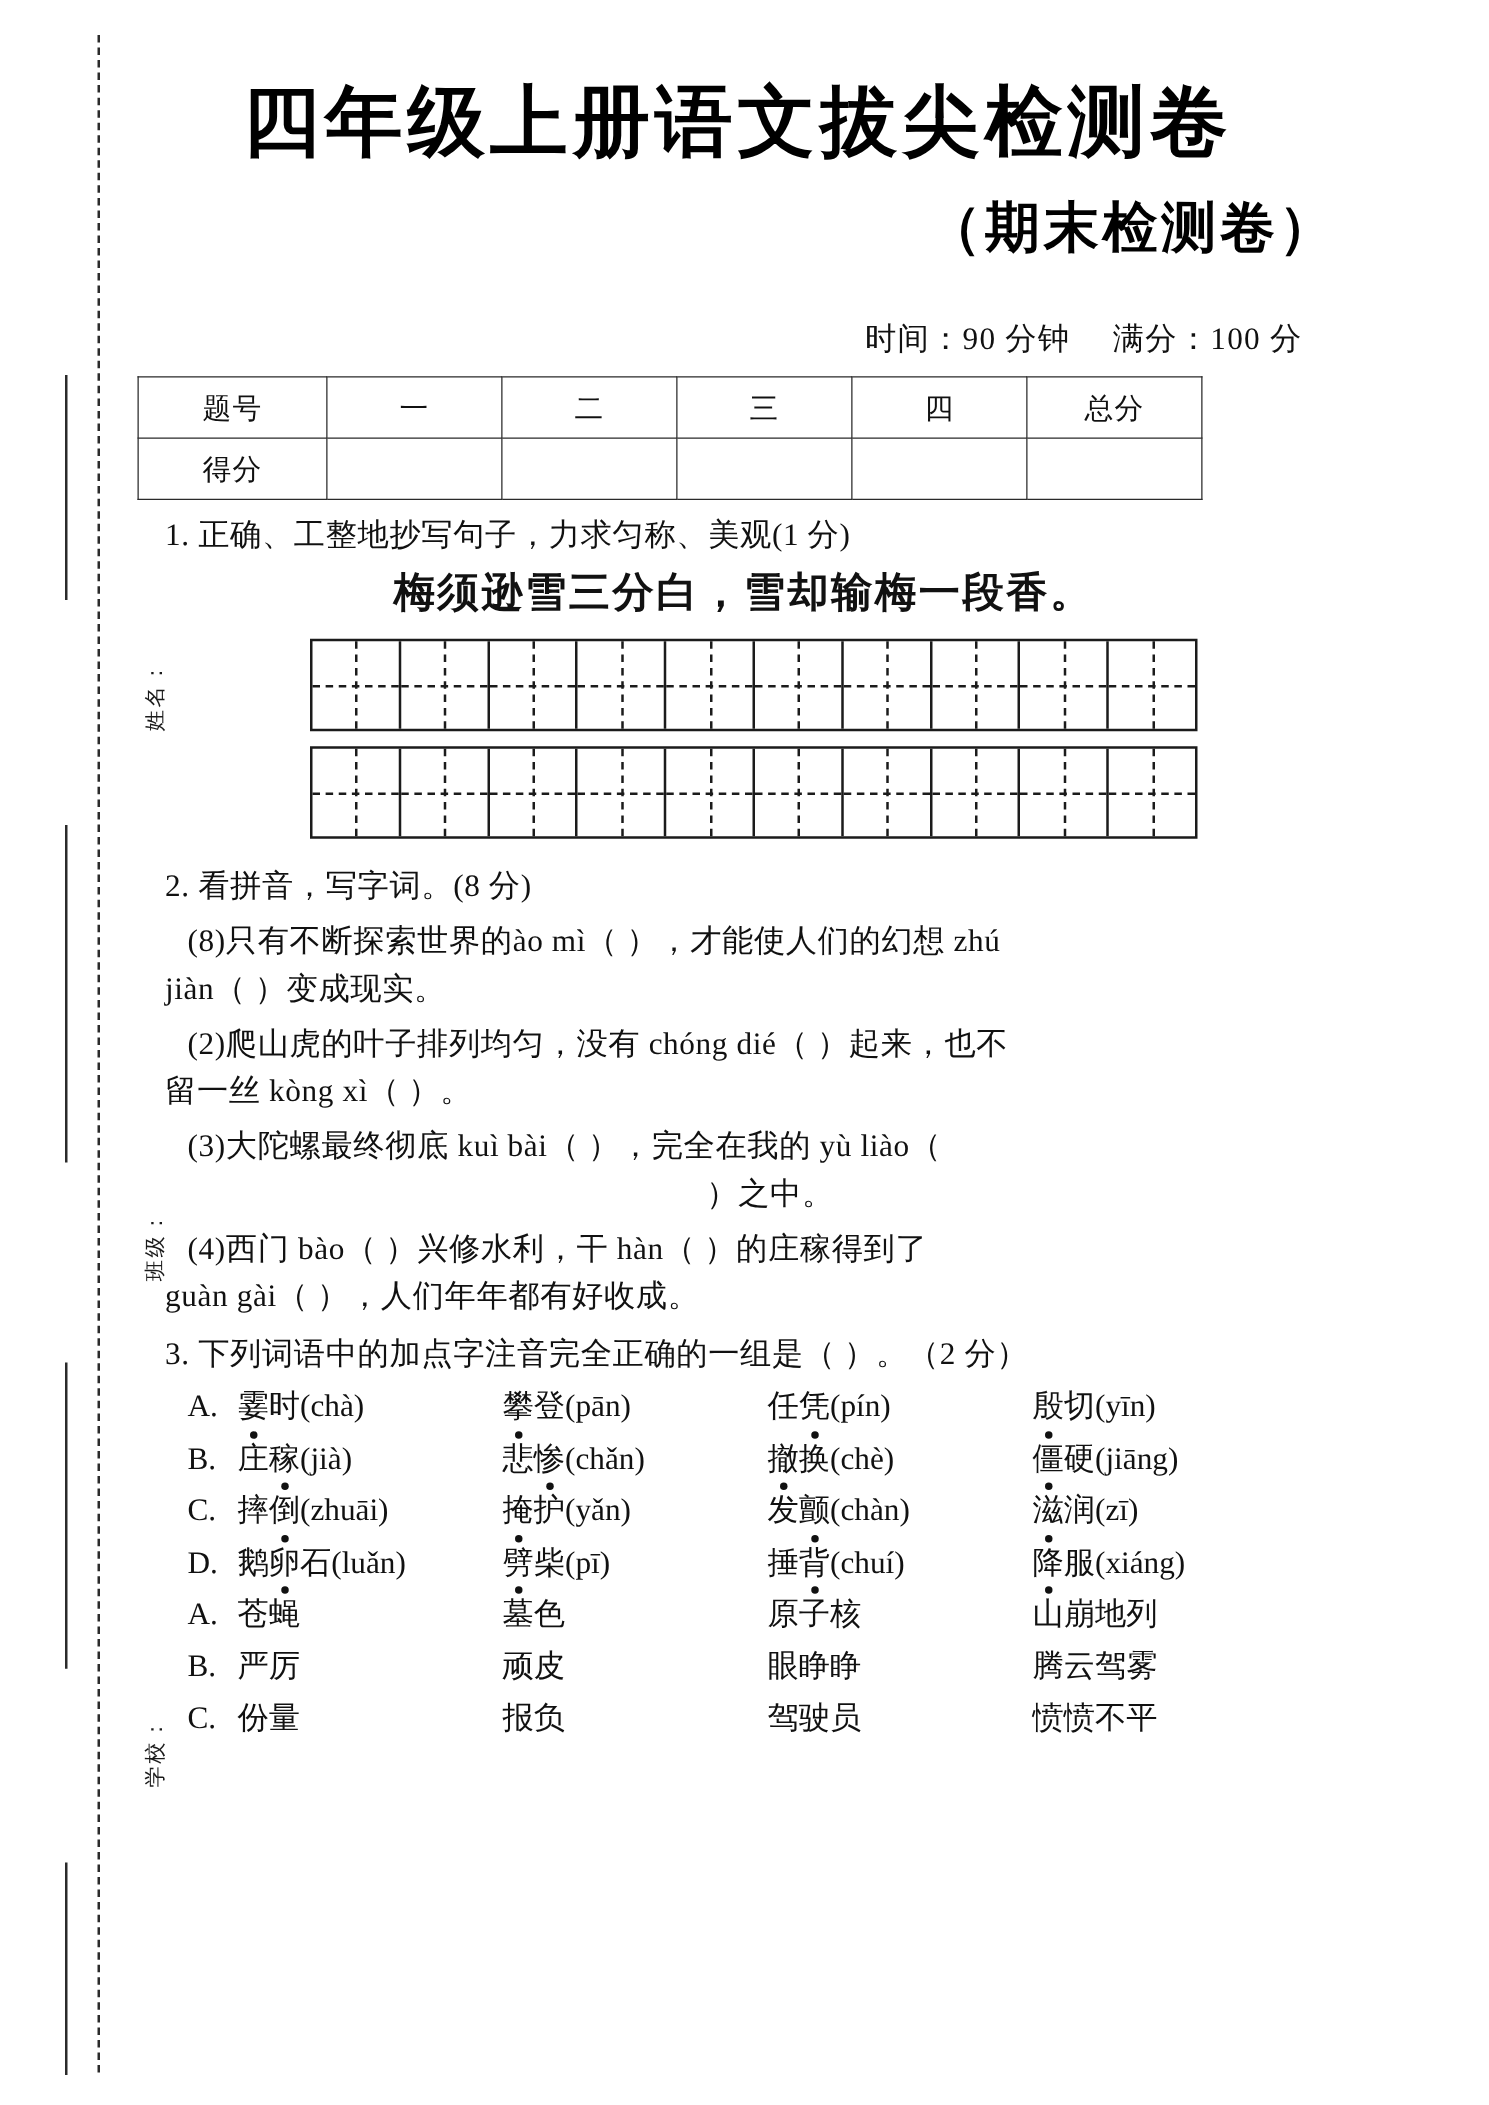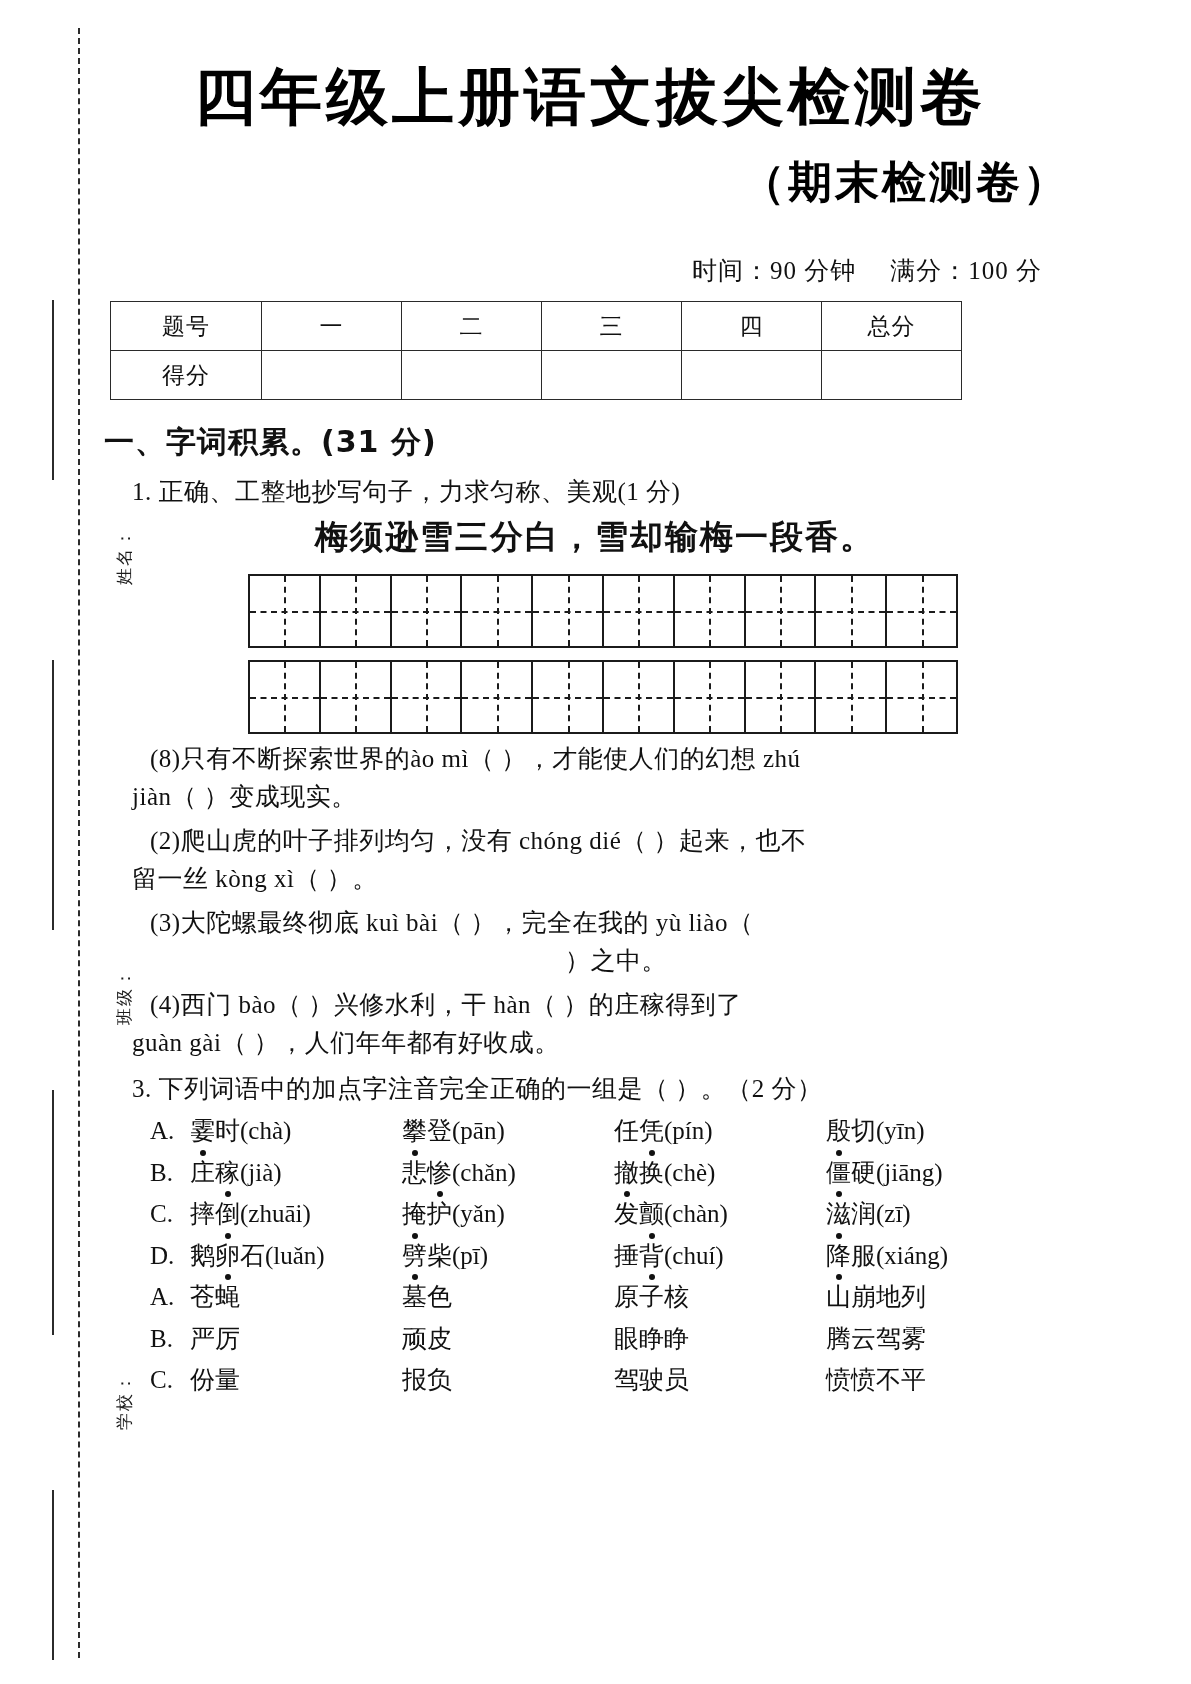--- a/index.html
+++ b/index.html
@@ -228,21 +228,20 @@
         <td class="lead">得分</td>
         <td></td>
         <td></td>
         <td></td>
         <td></td>
         <td></td>
       </tr>
     </tbody>
   </table>
 
-  <div class="sec-head">一、字词积累。(31 分)</div>
 
   <div class="q">1. 正确、工整地抄写句子，力求匀称、美观(1 分)</div>
 
   <div class="poem">梅须逊雪三分白，雪却输梅一段香。</div>
 
   <div class="grid-wrap">
     <div class="grid-row">
       <div class="cell"></div>
       <div class="cell"></div>
       <div class="cell"></div>
@@ -261,20 +260,21 @@
       <div class="cell"></div>
       <div class="cell"></div>
       <div class="cell"></div>
       <div class="cell"></div>
       <div class="cell"></div>
       <div class="cell"></div>
       <div class="cell"></div>
     </div>
   </div>
 
+  <div class="q" style="margin-top:20px;">2. 看拼音，写字词。(8 分)</div>
 
   <div class="q tight" style="margin-left:40px;">(8)只有不断探索世界的ào mì（            ），才能使人们的幻想 zhú</div>
   <div class="q tight" style="margin-left:22px;margin-top:0;">jiàn（            ）变成现实。</div>
 
   <div class="q tight" style="margin-left:40px;">(2)爬山虎的叶子排列均匀，没有 chóng dié（            ）起来，也不</div>
   <div class="q tight" style="margin-left:22px;margin-top:0;">留一丝 kòng xì（            ）。</div>
 
   <div class="q tight" style="margin-left:40px;">(3)大陀螺最终彻底 kuì bài（            ），完全在我的 yù liào（</div>
   <div class="q tight" style="margin-left:52px;margin-top:0;text-align:center;">）之中。</div>
 

